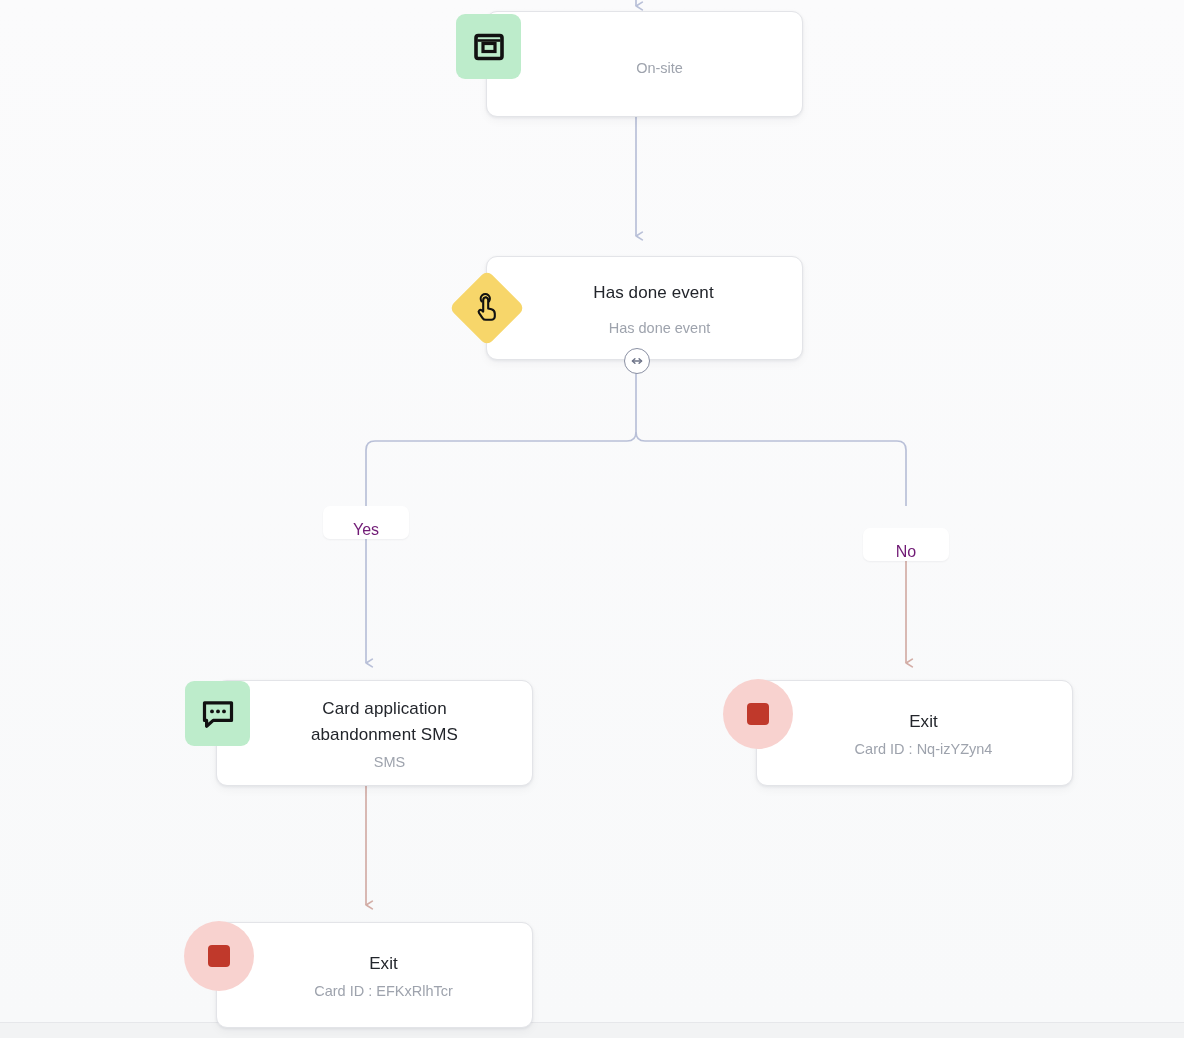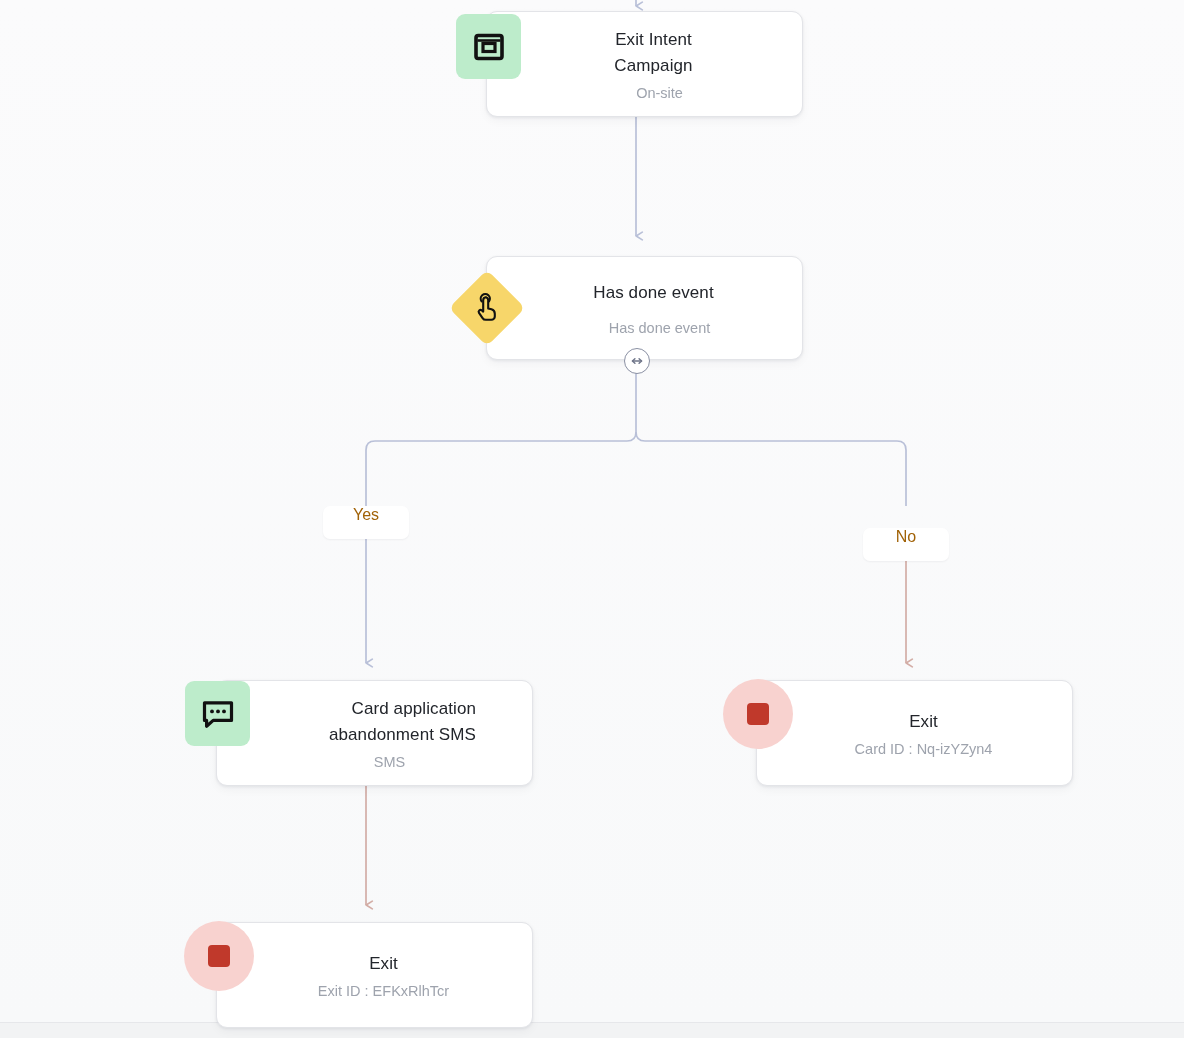--- a/index.html
+++ b/index.html
@@ -123,23 +123,23 @@
     justify-content: center;
     cursor: pointer;
   }
 
   
   .branch-label {
     position: absolute;
     background: #ffffff;
     border-radius: 7px;
     font-size: 16px;
-    color: #a16207;
-    display: flex;
-    align-items: flex-start;
+    color: #701a75;
+    display: flex;
+    align-items: flex-end;
     justify-content: center;
     box-shadow: 0 1px 2px rgba(20, 25, 45, 0.05);
   }
 </style>
 </head>
 <body>
 
 <div id="flow-canvas"></div>
 <div id="canvas-bottom-strip"></div>
 
@@ -164,21 +164,20 @@
   <path d="M636,432 Q636,441 645,441 L897,441 Q906,441 906,450 L906,506" fill="none" stroke="#b9c0d8" stroke-width="1.7"></path>
 
   <path d="M366,539 L366,663" fill="none" stroke="#b9c0d8" stroke-width="1.7" marker-end="url(#arrow-blue)"></path>
 
   <path d="M906,539 L906,663" fill="none" stroke="#d3ada6" stroke-width="1.7" marker-end="url(#arrow-rose)"></path>
 
   <path d="M366,786 L366,905" fill="none" stroke="#d3ada6" stroke-width="1.7" marker-end="url(#arrow-rose)"></path>
 </svg>
 
 <div class="node" style="left:486px; top:11px; width:317px; height:106px;">
-  <div class="node-title">Exit Intent Campaign</div>
   <div class="node-sub">On-site</div>
 </div>
 <div class="badge badge-green" style="left:456px; top:14px;">
   <svg width="34" height="34" viewBox="0 0 34 34">
     <rect x="4" y="5.5" width="26" height="23" rx="2.2" fill="none" stroke="#111111" stroke-width="3.6"></rect>
     <rect x="11" y="13.5" width="12" height="8" fill="none" stroke="#111111" stroke-width="3.2"></rect>
     <line x1="5.5" y1="10.5" x2="28.5" y2="10.5" stroke="#111111" stroke-width="2.6"></line>
   </svg>
 </div>
 
@@ -204,21 +203,21 @@
 </div>
 
 <div class="branch-label" style="left:323px; top:506px; width:86px; height:33px;">
   <span>Yes</span>
 </div>
 <div class="branch-label" style="left:863px; top:528px; width:86px; height:33px;">
   <span>No</span>
 </div>
 
 <div class="node" style="left:216px; top:680px; width:317px; height:106px;">
-  <div class="node-title" style="padding:0 56px 0 76px;text-align:right;">Card application abandonment SMS</div>
+  <div class="node-title" style="padding:0 56px 0 76px;">Card application abandonment SMS</div>
   <div class="node-sub" style="">SMS</div>
 </div>
 <div class="badge badge-green" style="left:185px; top:681px;">
   <svg width="36" height="36" viewBox="0 0 36 36">
     <path d="M4.5 6.8h27v17.6H13.2L6.6 30.2v-5.8H4.5z" fill="none" stroke="#111111" stroke-width="3.2" stroke-linejoin="round"></path>
     <circle cx="12" cy="15.4" r="1.9" fill="#111111"></circle>
     <circle cx="18" cy="15.4" r="1.9" fill="#111111"></circle>
     <circle cx="24" cy="15.4" r="1.9" fill="#111111"></circle>
   </svg>
 </div>
@@ -226,17 +225,17 @@
 <div class="node" style="left:756px; top:680px; width:317px; height:106px;">
   <div class="node-title" style="padding:0 40px 0 58px;">Exit</div>
   <div class="node-sub" style="padding:0 28px 0 46px;">Card ID : Nq-izYZyn4</div>
 </div>
 <div class="badge badge-pink" style="left:723px; top:679px;">
   <div class="stop-square"></div>
 </div>
 
 <div class="node" style="left:216px; top:922px; width:317px; height:106px;">
   <div class="node-title" style="padding:0 40px 0 58px;">Exit</div>
-  <div class="node-sub" style="padding:0 28px 0 46px;">Exit ID : EFKxRlhTcr</div>
+  <div class="node-sub" style="padding:0 28px 0 46px;">Card ID : EFKxRlhTcr</div>
 </div>
 <div class="badge badge-pink" style="left:184px; top:921px;">
   <div class="stop-square"></div>
 </div>
 
 </body></html>

